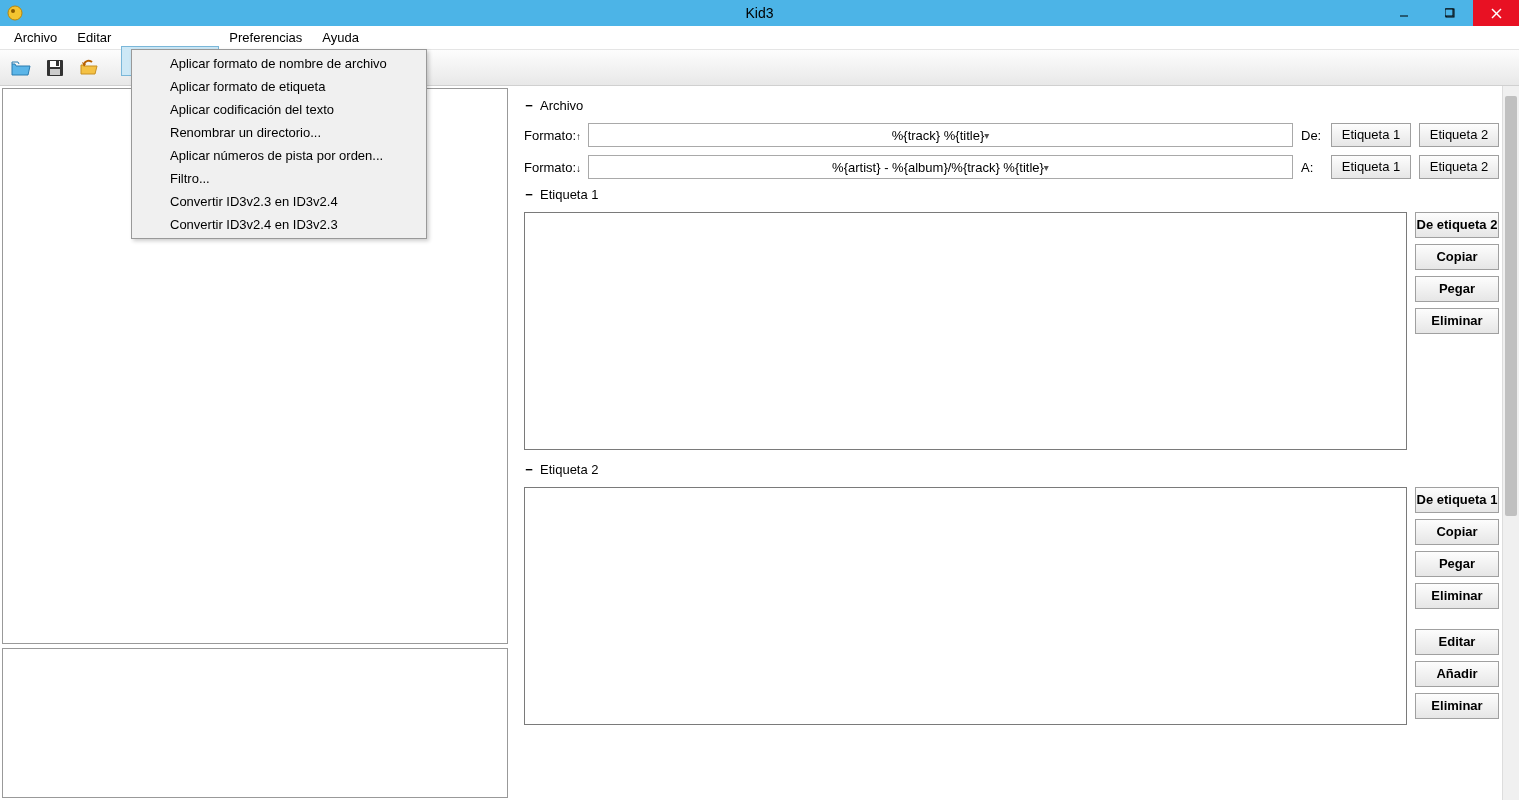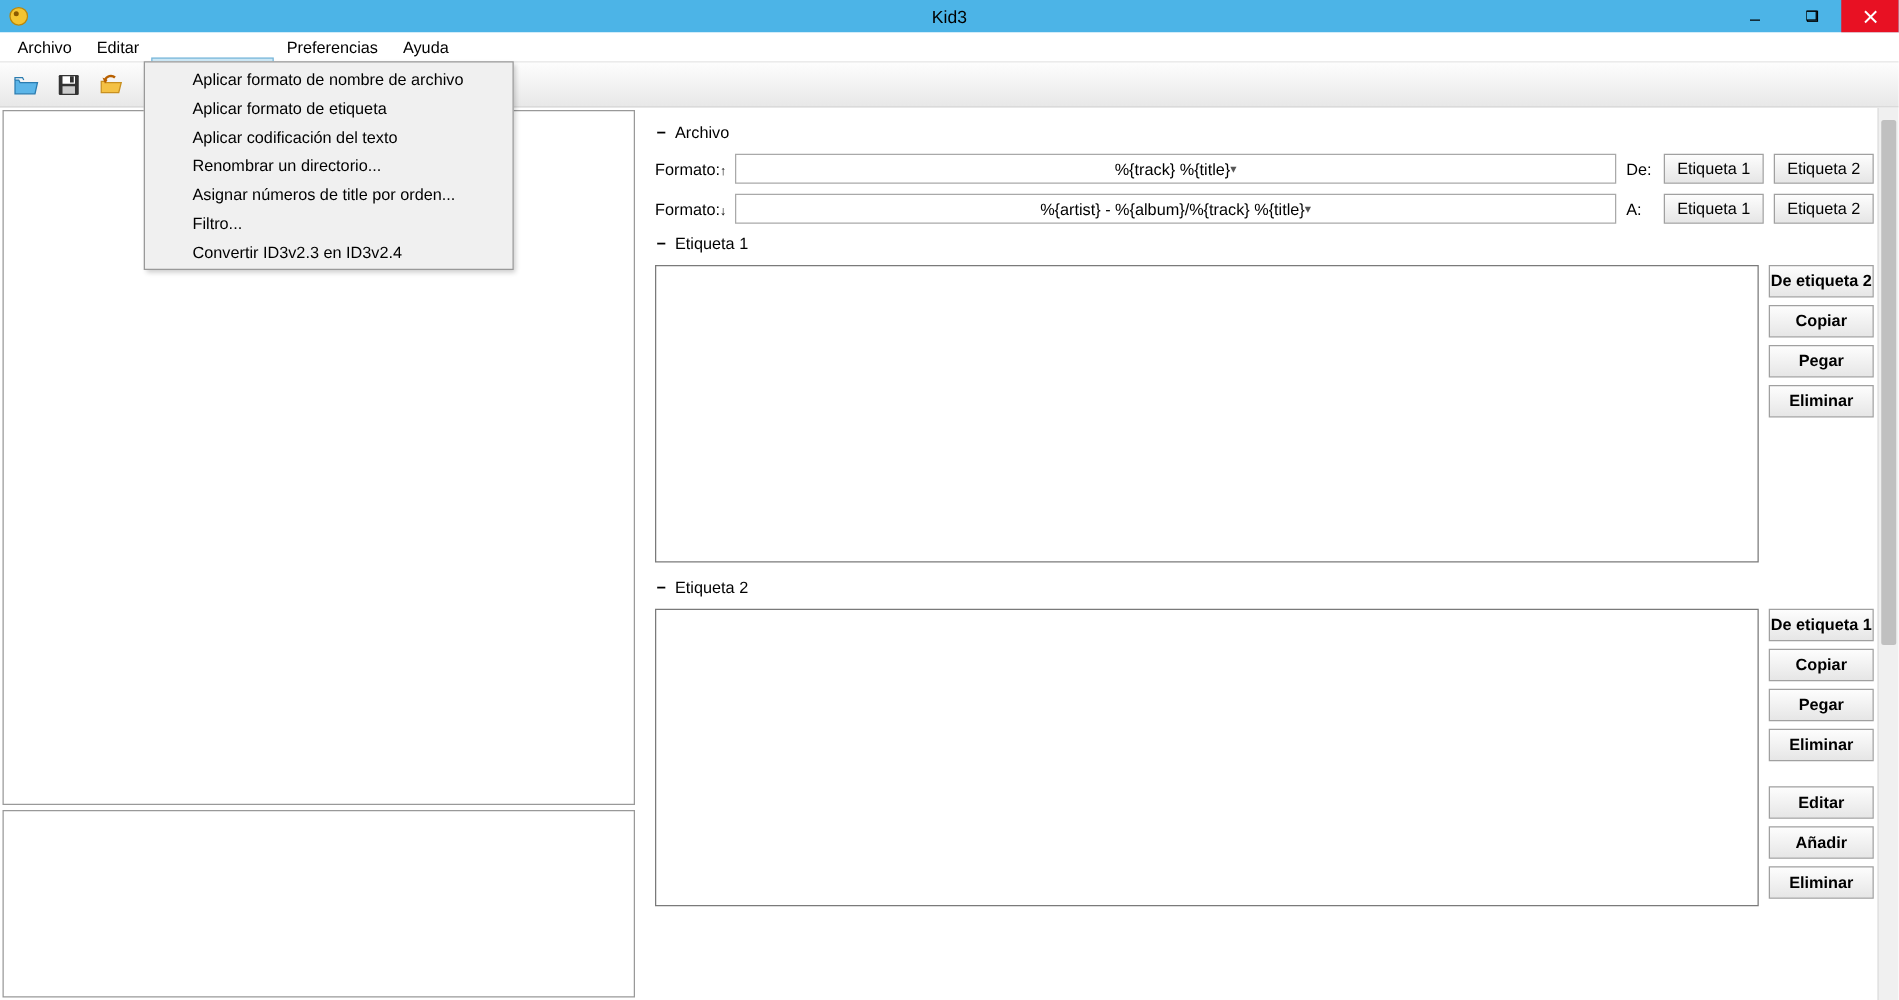--- a/index.html
+++ b/index.html
@@ -9,21 +9,21 @@
 .titlebar .app-icon { width: 18px; height: 18px; margin-left: 6px; }
 .titlebar .title { position: absolute; left: 50%; transform: translateX(-50%); color: #000; font-size: 14px; }
 .titlebar .winbtns { margin-left: auto; display: flex; height: 100%; }
 .titlebar .winbtn { width: 46px; height: 100%; display: flex; align-items: center; justify-content: center; color: #1a1a1a; }
 .titlebar .winbtn.close { background: #e81123; color: #fff; }
 
 .menubar { height: 24px; background: #fff; display: flex; align-items: stretch; border-bottom: 1px solid #e5e5e5; padding: 0 4px; position: relative; }
 .menubar .menu-item { padding: 3px 10px; cursor: default; display: flex; align-items: center; }
 .menubar .menu-item.active { background: #cde8f6; border: 1px solid #7ab7d9; padding: 14px 9px; margin-top: 20px; }
 
-.dropdown { position: absolute; top: 49px; left: 115px; width: 296px; background: #f0f0f0; border: 1px solid #999; box-shadow: 2px 2px 4px rgba(0,0,0,0.2); z-index: 100; padding: 2px; }
+.dropdown { position: absolute; top: 49px; left: 131px; width: 296px; background: #f0f0f0; border: 1px solid #999; box-shadow: 2px 2px 4px rgba(0,0,0,0.2); z-index: 100; padding: 2px; }
 .dropdown .dd-item { padding: 4px 8px 4px 36px; position: relative; cursor: default; }
 .dropdown .dd-item .play-icon { position: absolute; left: 10px; top: 50%; transform: translateY(-50%); }
 
 .toolbar { height: 36px; background: linear-gradient(#fdfdfd, #e8e8e8); border-bottom: 1px solid #d0d0d0; display: flex; align-items: center; padding: 0 8px; gap: 8px; }
 .toolbar .tbtn { width: 26px; height: 26px; display: flex; align-items: center; justify-content: center; }
 
 .workspace { display: flex; height: calc(800px - 26px - 24px - 36px); }
 .left-col { width: 510px; display: flex; flex-direction: column; }
 .left-top { flex: 1; border: 1px solid #999; margin: 2px; background: #fff; }
 .left-bottom { height: 150px; border: 1px solid #999; margin: 2px; background: #fff; }
@@ -90,23 +90,24 @@
   <div class="menu-item active">Herramientas</div>
   <div class="menu-item">Preferencias</div>
   <div class="menu-item">Ayuda</div>
 </div>
 
 <div class="dropdown">
   <div class="dd-item">Aplicar formato de nombre de archivo</div>
   <div class="dd-item">Aplicar formato de etiqueta</div>
   <div class="dd-item">Aplicar codificación del texto</div>
   <div class="dd-item">Renombrar un directorio...</div>
-  <div class="dd-item">Asignar números de title por orden...</div>
+  <div class="dd-item">Aplicar números de pista por orden...</div>
   <div class="dd-item">Filtro...</div>
   <div class="dd-item">Convertir ID3v2.3 en ID3v2.4</div>
+  <div class="dd-item">Convertir ID3v2.4 en ID3v2.3</div>
 </div>
 
 <div class="toolbar">
   <div class="tbtn">
     <svg width="22" height="20">
         <path d="M2 6 L2 17 L18 17 L20 8 L6 8 L5 6 Z" fill="#5bb5e8" stroke="#2a7cb0"></path>
         <path d="M2 6 L2 4 L8 4 L9 6" fill="none" stroke="#2a7cb0"></path>
       </svg>
   </div>
   <div class="tbtn">

